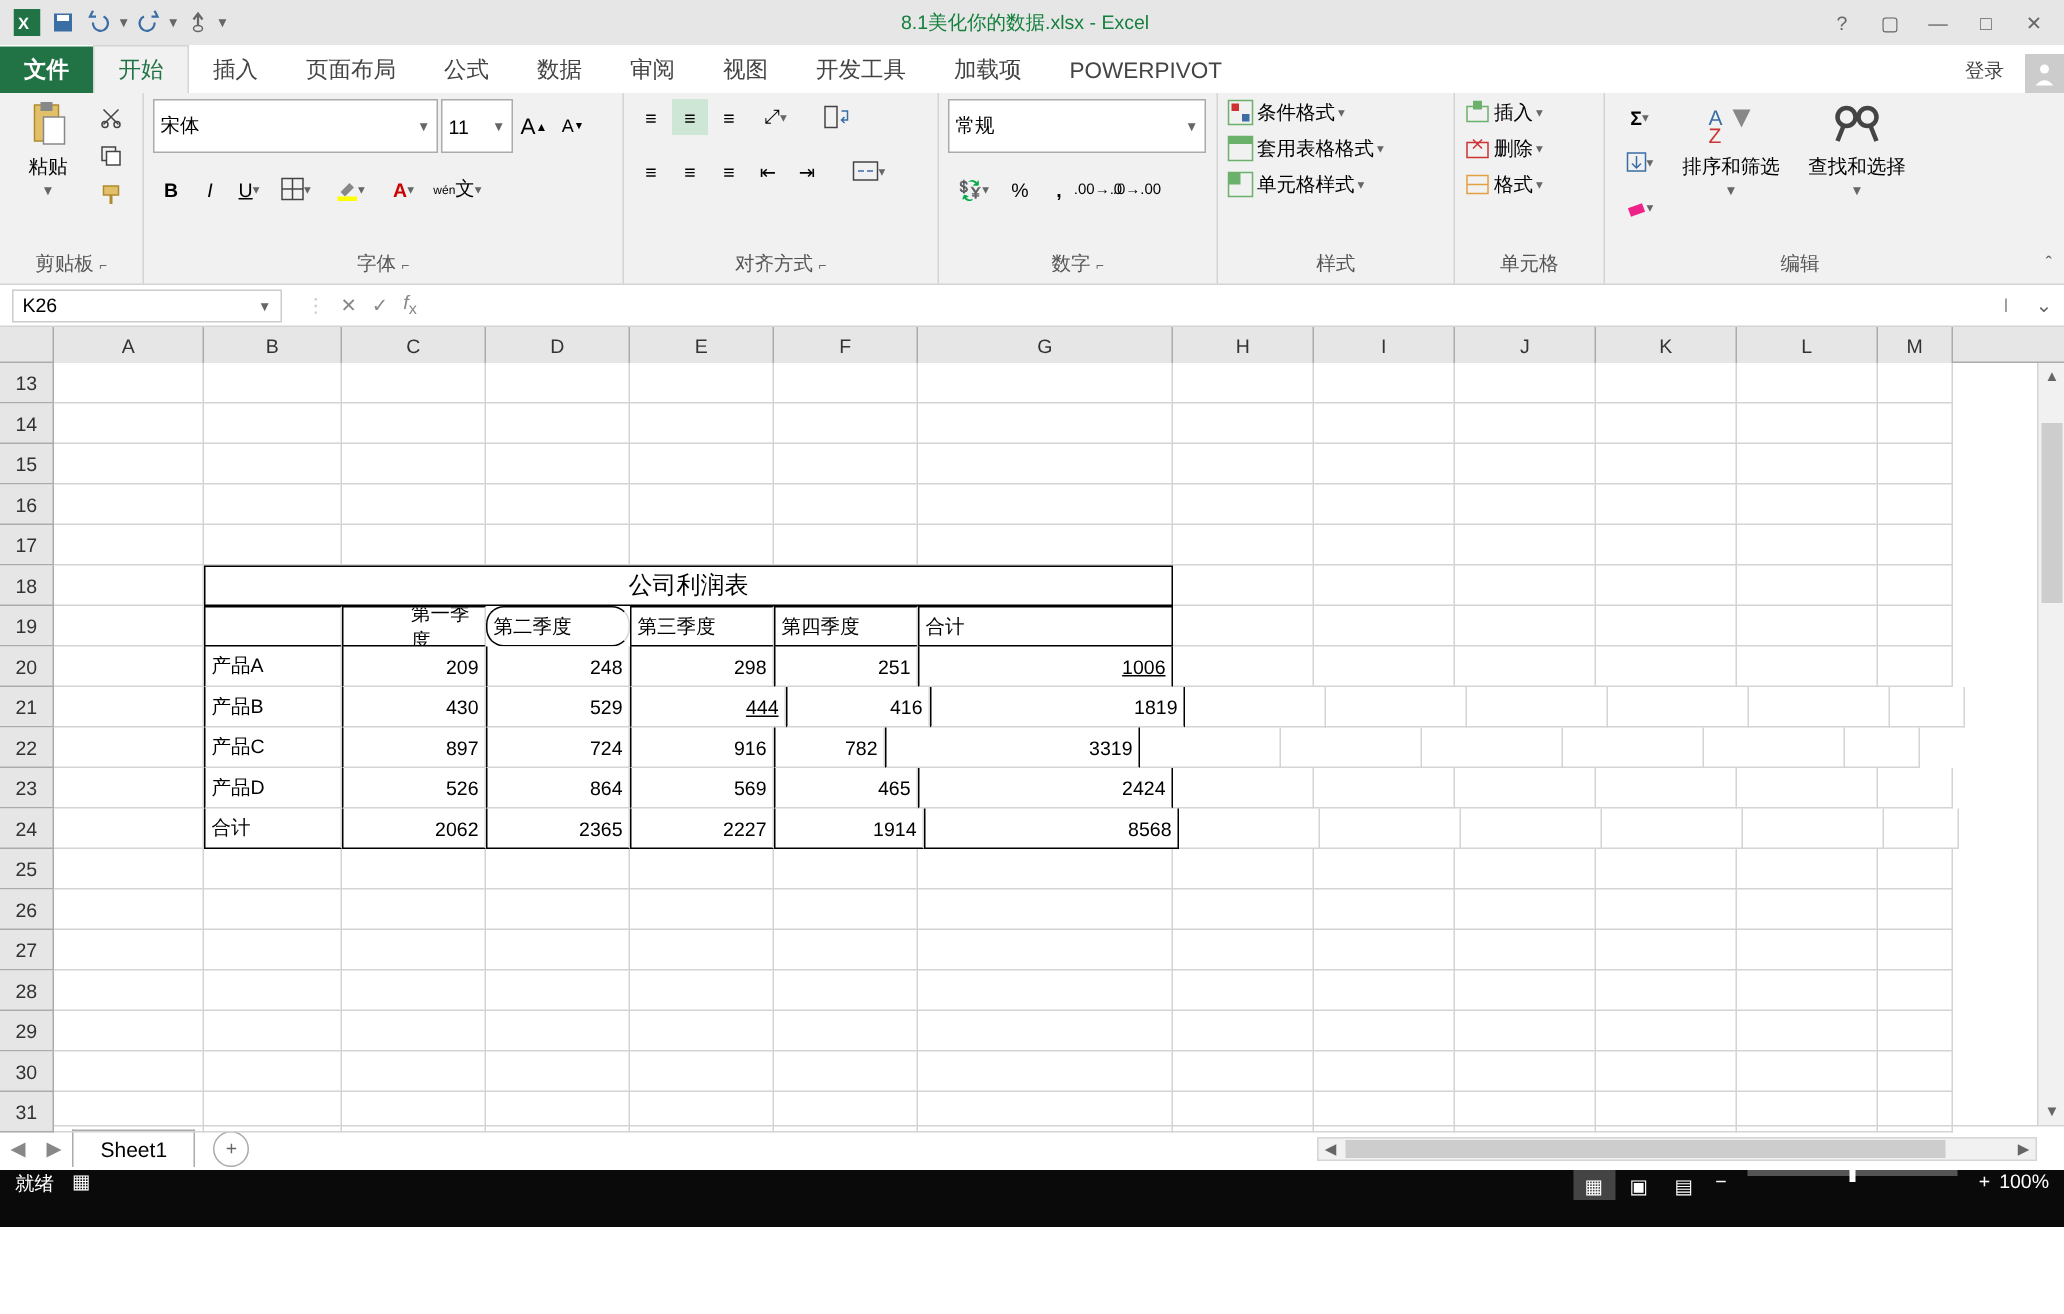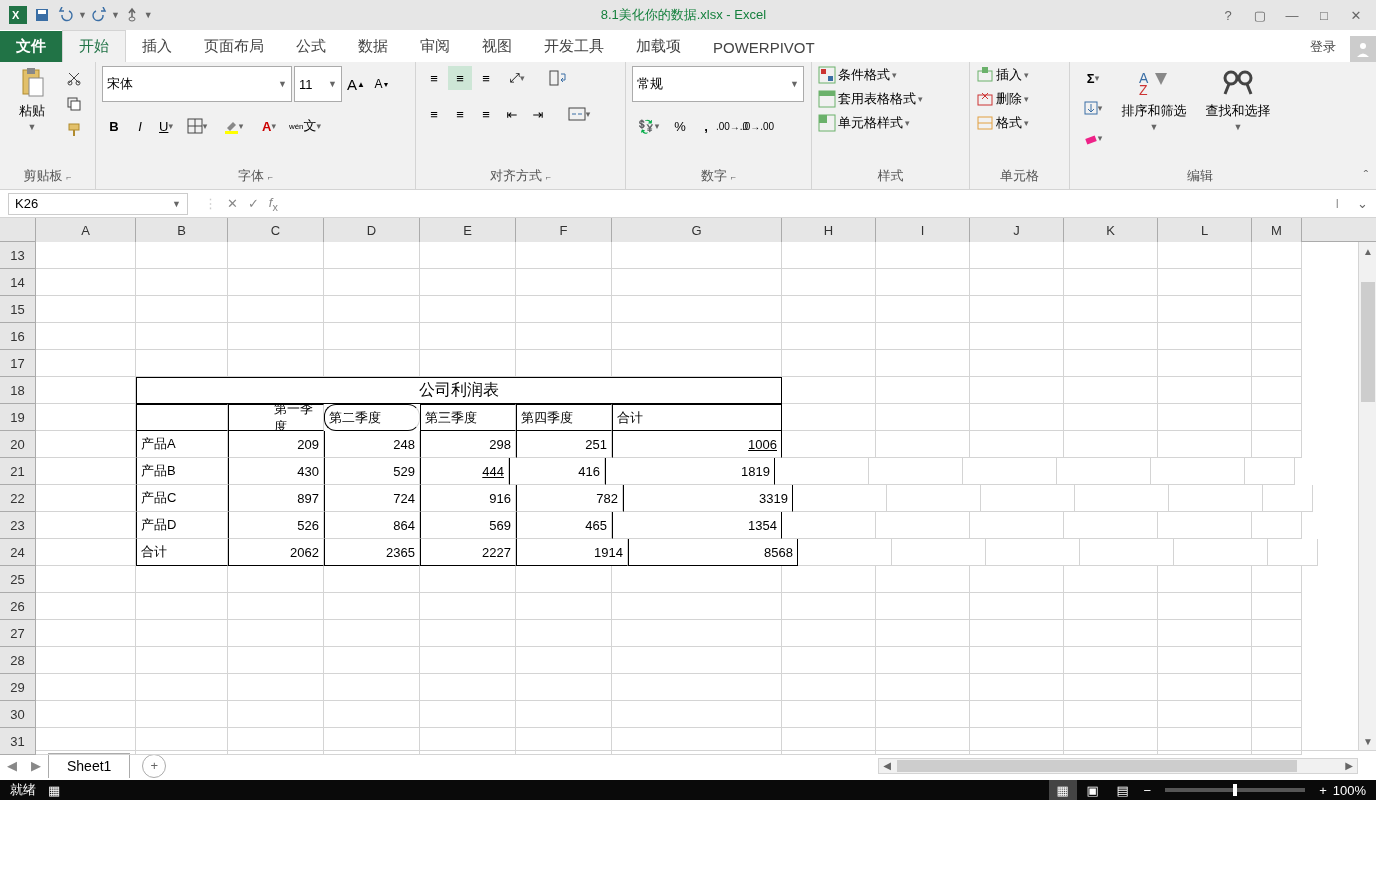--- a/index.html
+++ b/index.html
@@ -43,21 +43,21 @@
 .vscroll{width:18px;background:#f1f1f1;border-left:1px solid #d4d4d4;position:relative;}
 .vscroll .thumb{position:absolute;top:40px;left:2px;width:14px;height:120px;background:#cdcdcd;}
 .vscroll .arr{position:absolute;left:0;width:18px;height:18px;display:flex;align-items:center;justify-content:center;font-size:10px;color:#666;}
 .sheet-tabs{height:30px;border-top:1px solid #d4d4d4;display:flex;align-items:center;background:#fff;}
 .st-arrow{width:24px;text-align:center;color:#888;}
 .sheet-tab{padding:4px 18px;border:1px solid #ababab;border-bottom:none;background:#fff;font-size:14px;}
 .add-sheet{width:24px;height:24px;border:1px solid #ababab;border-radius:50%;display:flex;align-items:center;justify-content:center;margin-left:12px;color:#666;}
 .hscroll{flex:1;margin-left:20px;height:16px;background:#f1f1f1;position:relative;border:1px solid #d4d4d4;}
 .hscroll .thumb{position:absolute;left:18px;top:1px;height:12px;width:400px;background:#cdcdcd;}
 .hscroll .arr{position:absolute;width:16px;height:14px;display:flex;align-items:center;justify-content:center;font-size:10px;color:#666;}
-.statusbar{height:20px;background:#0a0a0a;color:#fff;display:flex;align-items:center;padding:0 10px;font-size:13px;}
+.statusbar{height:38px;background:#0a0a0a;color:#fff;display:flex;align-items:flex-start;padding:0 10px;font-size:13px;}
 .statusbar .spacer{flex:1;}
 .view-btn{width:28px;height:20px;display:flex;align-items:center;justify-content:center;margin:0 1px;}
 .zoom-slider{width:140px;height:4px;background:#555;margin:0 8px;position:relative;}
 .zoom-slider .zthumb{position:absolute;left:68px;top:-4px;width:4px;height:12px;background:#fff;}
 .dl{font-size:9px;color:#666;}
 svg{display:block;}
 .bR{border-right:1.5px solid #000;}
 .bB{border-bottom:1.5px solid #000;}
 .bT{border-top:1.5px solid #000;}
 .bL{border-left:1.5px solid #000;}
@@ -563,67 +563,67 @@
         <div class="cell" style="width: 94px;"></div>
         <div class="cell" style="width: 94px;"></div>
         <div class="cell" style="width: 94px;"></div>
         <div class="cell" style="width: 50px;"></div>
       </div>
       <div class="cell-row">
         <div class="cell" style="width: 100px;"></div>
         <div class="cell bL" style="width: 92px;">产品B</div>
         <div class="cell bL" style="width: 96px; justify-content: flex-end;">430</div>
         <div class="cell bL" style="width: 96px; justify-content: flex-end;">529</div>
-        <div class="cell bL" style="width: 89px; justify-content: flex-end; text-decoration: underline;">444</div>
+        <div class="cell bL" style="width: 104px; justify-content: flex-end; text-decoration: underline;">444</div>
         <div class="cell bL" style="width: 96px; justify-content: flex-end;">416</div>
         <div class="cell bL bR" style="width: 170px; justify-content: flex-end;">1819</div>
         <div class="cell" style="width: 94px;"></div>
         <div class="cell" style="width: 94px;"></div>
         <div class="cell" style="width: 94px;"></div>
         <div class="cell" style="width: 94px;"></div>
         <div class="cell" style="width: 94px;"></div>
         <div class="cell" style="width: 50px;"></div>
       </div>
       <div class="cell-row">
         <div class="cell" style="width: 100px;"></div>
         <div class="cell bL" style="width: 92px;">产品C</div>
         <div class="cell bL" style="width: 96px; justify-content: flex-end;">897</div>
         <div class="cell bL" style="width: 96px; justify-content: flex-end;">724</div>
         <div class="cell bL" style="width: 96px; justify-content: flex-end;">916</div>
-        <div class="cell bL" style="width: 107px; justify-content: flex-end;">782</div>
+        <div class="cell bL" style="width: 74px; justify-content: flex-end;">782</div>
         <div class="cell bL bR" style="width: 170px; justify-content: flex-end;">3319</div>
         <div class="cell" style="width: 94px;"></div>
         <div class="cell" style="width: 94px;"></div>
         <div class="cell" style="width: 94px;"></div>
         <div class="cell" style="width: 94px;"></div>
         <div class="cell" style="width: 94px;"></div>
         <div class="cell" style="width: 50px;"></div>
       </div>
       <div class="cell-row">
         <div class="cell" style="width: 100px;"></div>
         <div class="cell bL" style="width: 92px;">产品D</div>
         <div class="cell bL" style="width: 96px; justify-content: flex-end;">526</div>
         <div class="cell bL" style="width: 96px; justify-content: flex-end;">864</div>
         <div class="cell bL" style="width: 96px; justify-content: flex-end;">569</div>
         <div class="cell bL" style="width: 96px; justify-content: flex-end;">465</div>
-        <div class="cell bL bR" style="width: 170px; justify-content: flex-end;">1354</div>
+        <div class="cell bL bR" style="width: 170px; justify-content: flex-end;">2424</div>
         <div class="cell" style="width: 94px;"></div>
         <div class="cell" style="width: 94px;"></div>
         <div class="cell" style="width: 94px;"></div>
         <div class="cell" style="width: 94px;"></div>
         <div class="cell" style="width: 94px;"></div>
         <div class="cell" style="width: 50px;"></div>
       </div>
       <div class="cell-row">
         <div class="cell" style="width: 100px;"></div>
         <div class="cell bL bB" style="width: 92px;">合计</div>
         <div class="cell bL bB" style="width: 96px; justify-content: flex-end;">2062</div>
         <div class="cell bL bB" style="width: 96px; justify-content: flex-end;">2365</div>
         <div class="cell bL bB" style="width: 96px; justify-content: flex-end;">2227</div>
-        <div class="cell bL bB" style="width: 112px; justify-content: flex-end;">1914</div>
+        <div class="cell bL bB" style="width: 100px; justify-content: flex-end;">1914</div>
         <div class="cell bL bR bB" style="width: 170px; justify-content: flex-end;">8568</div>
         <div class="cell" style="width: 94px;"></div>
         <div class="cell" style="width: 94px;"></div>
         <div class="cell" style="width: 94px;"></div>
         <div class="cell" style="width: 94px;"></div>
         <div class="cell" style="width: 94px;"></div>
         <div class="cell" style="width: 50px;"></div>
       </div>
       <div class="cell-row">
         <div class="cell" style="width: 100px;"></div>

